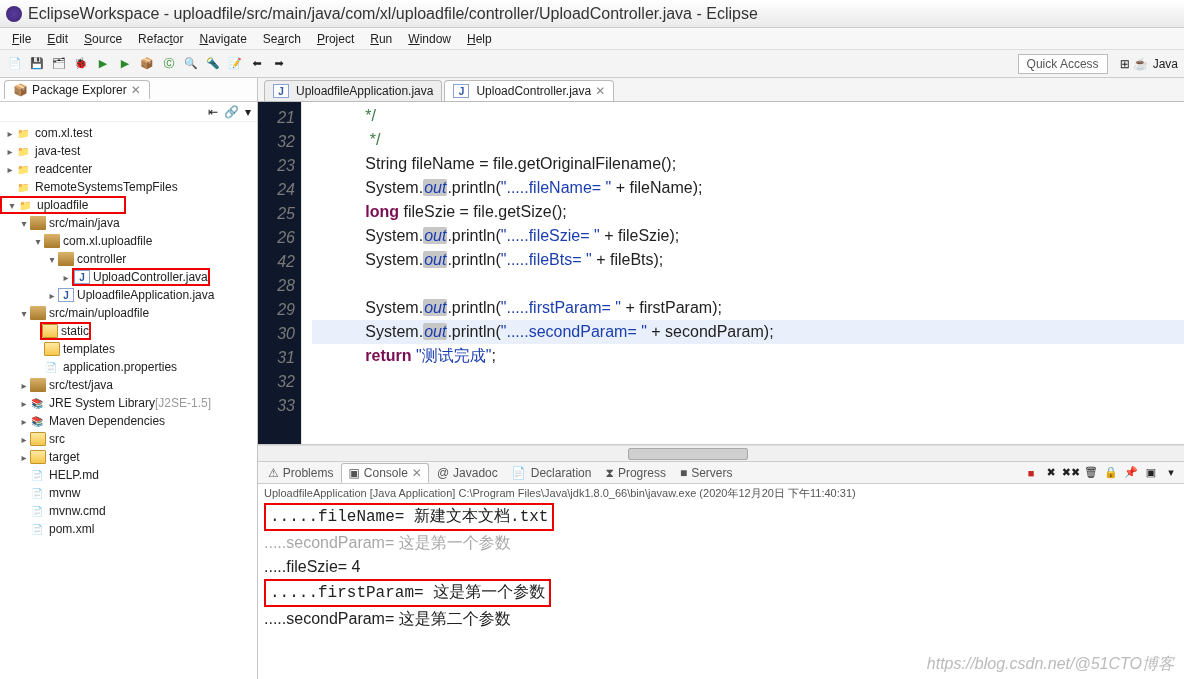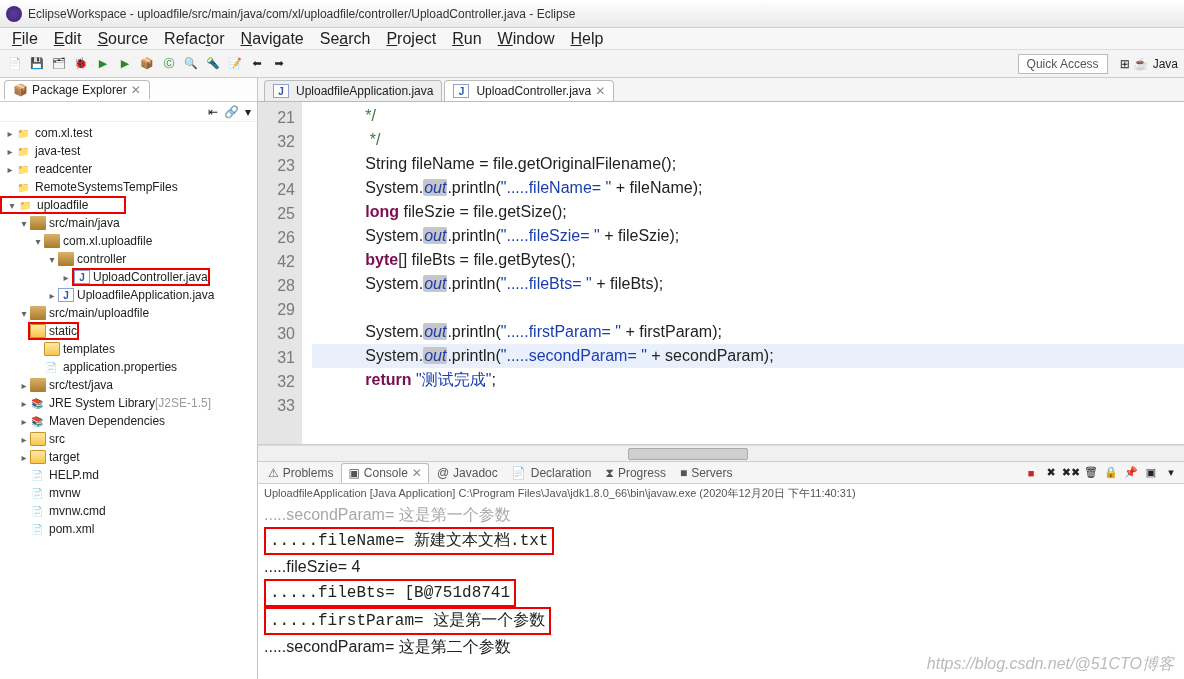--- a/index.html
+++ b/index.html
@@ -1,21 +1,21 @@
 <!DOCTYPE html>
 <html><head>
 <meta charset="utf-8">
 <style>
   * { margin: 0; padding: 0; box-sizing: border-box; font-family: "Microsoft YaHei", "Segoe UI", Tahoma, sans-serif; }
   body { background: #f0f0f0; font-size: 12px; color: #222; width: 1184px; height: 679px; overflow: hidden; position: relative; }
   .titlebar { height: 28px; background: linear-gradient(#fff,#eaeaea); display: flex; align-items: center; padding: 0 6px; border-bottom: 1px solid #ccc; }
   .titlebar .icon { width: 16px; height: 16px; background: radial-gradient(circle,#5b3b9e,#3a2370); border-radius: 50%; margin-right: 6px; }
-  .titlebar .title { flex: 1; font-size: 12px; color: #333; }
+  .titlebar .title { flex: 1; font-size: 16px; color: #333; }
   .menubar { height: 22px; background: #f7f7f7; display: flex; align-items: center; padding: 0 4px; border-bottom: 1px solid #ddd; }
-  .menubar span { padding: 2px 8px; font-size: 16px; cursor: default; }
+  .menubar span { padding: 2px 8px; font-size: 12px; cursor: default; }
   .menubar span u { text-decoration: underline; }
   .toolbar { height: 28px; background: #f4f4f4; border-bottom: 1px solid #ccc; display: flex; align-items: center; padding: 0 6px; gap: 4px; }
   .tbicon { width: 18px; height: 18px; border: 1px solid transparent; border-radius: 2px; display: flex; align-items: center; justify-content: center; font-size: 11px; }
   .quick { margin-left: auto; border: 1px solid #bbb; background: #fff; padding: 2px 8px; font-size: 12px; color: #555; }
   .persp { display: flex; align-items: center; gap: 4px; margin-left: 8px; }
 
   .main { display: flex; height: 601px; }
   .left { width: 258px; background: #fff; border-right: 1px solid #c4c4c4; display: flex; flex-direction: column; }
   .viewtab { height: 24px; display: flex; align-items: center; border-bottom: 1px solid #ccc; background: #fdfdfd; }
   .viewtab .tab { display: flex; align-items: center; padding: 2px 8px; background: #fff; border: 1px solid #bbb; border-bottom: none; border-radius: 4px 4px 0 0; margin-left: 4px; gap: 4px; }
@@ -29,21 +29,21 @@
   .pkgicon { background: linear-gradient(#d9b36b,#a97a2b); border-radius:1px; }
   .javaicon { background:#fff; border:1px solid #8aa3d4; color:#2b57a6; font-weight:bold; }
   .red-border { border: 2px solid #e00; }
   .libtext { color: #9a9a9a; }
 
   .right { flex: 1; display: flex; flex-direction: column; background: #fff; }
   .edtabs { height: 24px; display: flex; align-items: flex-end; border-bottom: 1px solid #bbb; background: #f5f5f5; padding-left: 6px; gap: 2px; }
   .edtab { display: flex; align-items: center; gap: 4px; padding: 3px 8px; background: #eee; border: 1px solid #bbb; border-bottom: none; border-radius: 4px 4px 0 0; font-size: 12px; }
   .edtab.active { background: #fff; }
   .editor { flex: 1; display: flex; overflow: hidden; position: relative; border-bottom: 1px solid #ccc; }
-  .gutter { width: 44px; background: #e5e5e5; text-align: right; padding: 4px 6px 0 0; color: #7a7a7a; font-family: Consolas, "Courier New", monospace; font-size: 16px; border-right: 1px solid #e5e5e5; }
+  .gutter { width: 44px; background: #0f172a; text-align: right; padding: 4px 6px 0 0; color: #7a7a7a; font-family: Consolas, "Courier New", monospace; font-size: 16px; border-right: 1px solid #e5e5e5; font-style: italic; }
   .gutter .ln { height: 24px; line-height: 24px; }
   .code { flex: 1; font-family: Consolas, "Courier New", monospace; font-size: 16px; padding: 2px 0 0 10px; overflow: auto; }
   .code .line { height: 24px; line-height: 24px; white-space: pre; }
   .cmt { color: #3a7a45; }
   .fld { color: #1a3db0; font-style: italic; }
   .str { color: #1a3db0; }
   .hl { background: #c7c7c7; border-radius:2px; padding:0 1px;}
   .currentline { background: #e9f0fb; }
   .codekw { color:#7a0c52; font-weight:bold; }
 
@@ -171,21 +171,21 @@
       <div class="node" style="padding-left:46px;">
           <span class="twisty">▸</span>
           <span class="nodeicon javaicon">J</span>
           <span>UploadfileApplication.java</span>
         </div>
       <div class="node" style="padding-left:18px;">
           <span class="twisty">▾</span>
           <span class="nodeicon pkgicon"></span>
           <span>src/main/uploadfile</span>
         </div>
-      <div class="node" style="padding-left:16px;">
+      <div class="node" style="padding-left:28px;">
           <span class="twisty"></span>
           <span class="red-border" style="display:inline-flex;align-items:center;">
             <span class="nodeicon foldericon"></span>
             <span>static</span>
           </span>
         </div>
       <div class="node" style="padding-left:32px;">
           <span class="twisty"></span>
           <span class="nodeicon foldericon"></span>
           <span>templates</span>
@@ -273,21 +273,20 @@
         <div class="ln">32</div>
         <div class="ln">33</div>
       </div>
       <div class="code">
         <div class="line"><span class="cmt">            */</span></div>
         <div class="line"><span class="cmt">             */</span></div>
         <div class="line"><span>            String fileName = file.getOriginalFilename();</span></div>
         <div class="line"><span>            System.</span><span class="fld hl">out</span><span>.println(</span><span class="str">".....fileName= "</span><span> + fileName);</span></div>
         <div class="line"><span>            </span><span class="codekw">long</span><span> fileSzie = file.getSize();</span></div>
         <div class="line"><span>            System.</span><span class="fld hl">out</span><span>.println(</span><span class="str">".....fileSzie= "</span><span> + fileSzie);</span></div>
-        <div class="line"><span>            </span><span class="codekw">byte</span><span>[] fileBts = file.getBytes();</span></div>
         <div class="line"><span>            System.</span><span class="fld hl">out</span><span>.println(</span><span class="str">".....fileBts= "</span><span> + fileBts);</span></div>
         <div class="line"><span></span></div>
         <div class="line"><span>            System.</span><span class="fld hl">out</span><span>.println(</span><span class="str">".....firstParam= "</span><span> + firstParam);</span></div>
         <div class="line currentline"><span>            System.</span><span class="fld hl">out</span><span>.println(</span><span class="str">".....secondParam= "</span><span> + secondParam);</span></div>
         <div class="line"><span>            </span><span class="codekw">return</span><span> </span><span class="str">"测试完成"</span><span>;</span></div>
       </div>
     </div>
     <div class="scrollbar-h">
         <div class="thumb"></div>
       </div>
@@ -325,24 +324,23 @@
           <span class="tbicon">✖✖</span>
           <span class="tbicon">🗑</span>
           <span class="tbicon">🔒</span>
           <span class="tbicon">📌</span>
           <span class="tbicon">▣</span>
           <span class="tbicon">▾</span>
         </div>
       </div>
       <div class="binfo">UploadfileApplication [Java Application] C:\Program Files\Java\jdk1.8.0_66\bin\javaw.exe (2020年12月20日 下午11:40:31)</div>
       <div class="console">
+        <div class="row"><span class="redframe mono">.....fileName= 新建文本文档.txt</span></div>
         <div class="row" style="opacity:.4;">.....secondParam= 这是第一个参数</div>
-        <div class="row"><span class="redframe mono">.....fileName= 新建文本文档.txt</span></div>
         <div class="row">.....fileSzie= 4</div>
-        <div class="row"><span class="redframe mono">.....fileBts= [B@751d8741</span></div>
         <div class="row"><span class="redframe mono">.....firstParam= 这是第一个参数</span></div>
         <div class="row">.....secondParam= 这是第二个参数</div>
       </div>
     </div>
   </div>
 </div>
 
 <div class="watermark">https://blog.csdn.net/@51CTO博客</div>
 
 </body></html>

